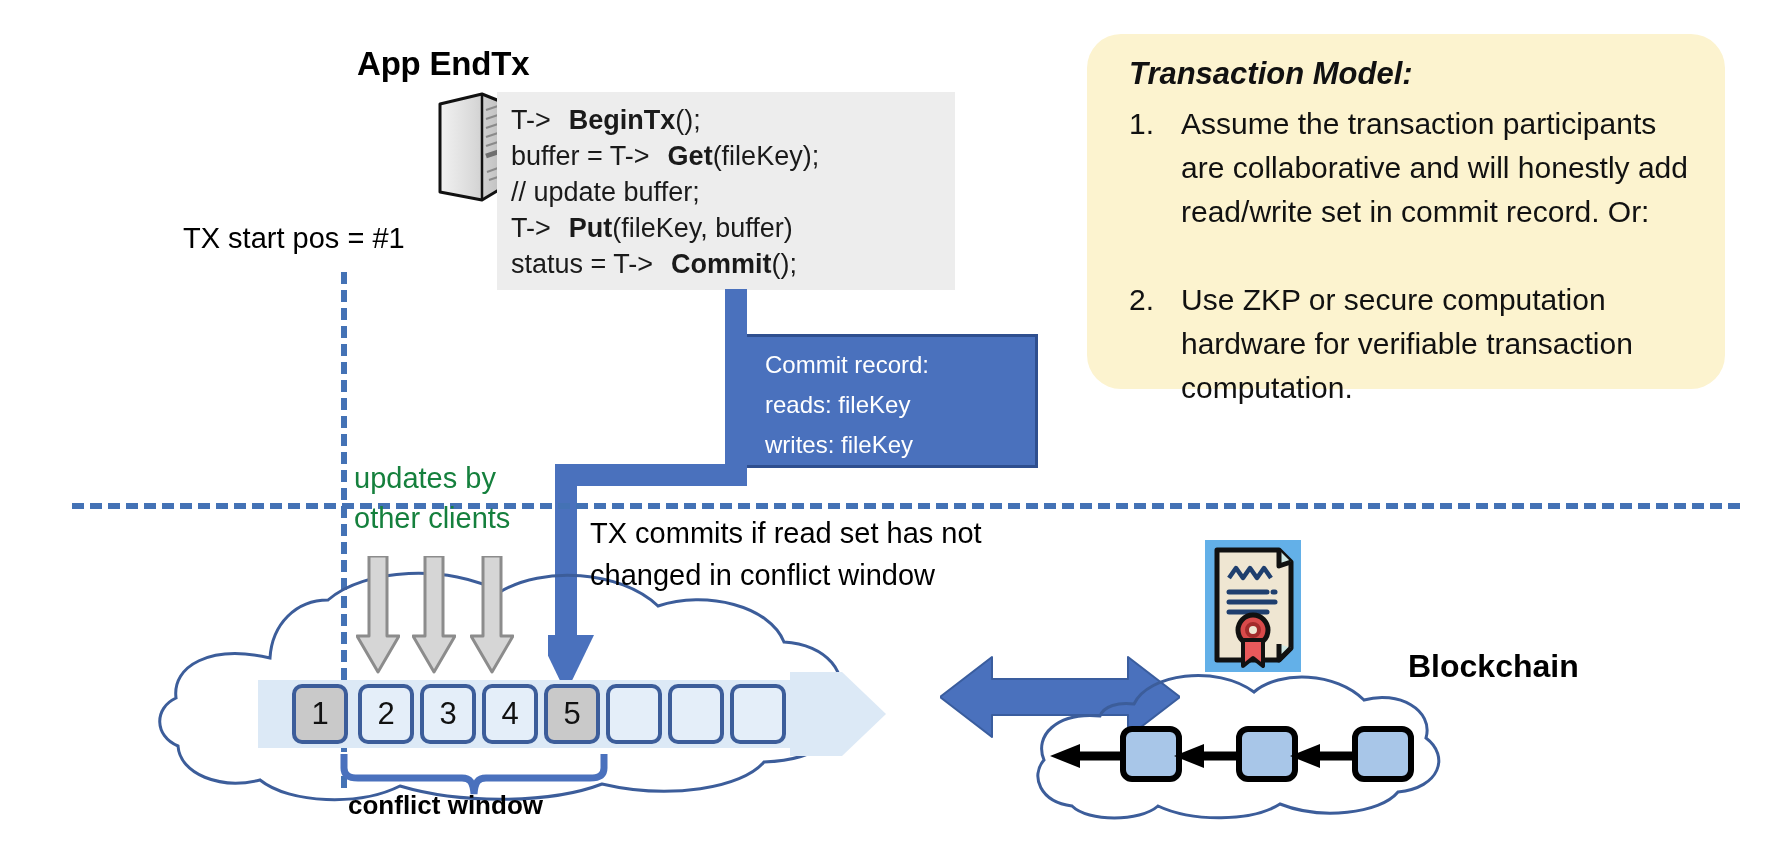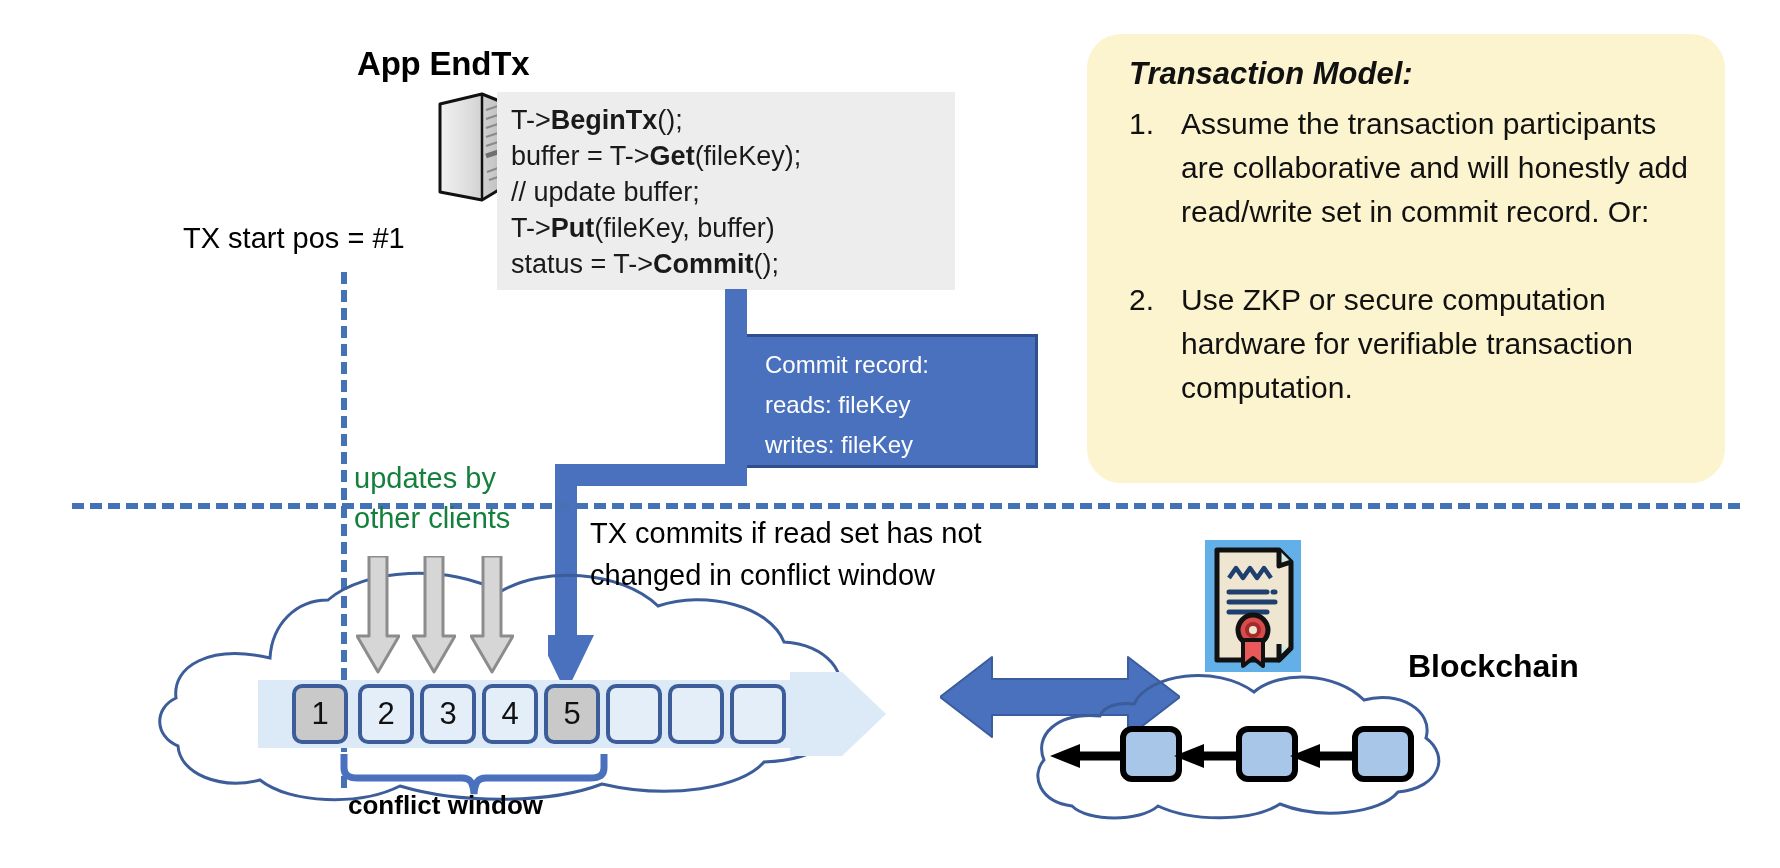--- a/index.html
+++ b/index.html
@@ -40,21 +40,21 @@
     background: #ededed;
     padding: 10px 0 0 14px;
     box-sizing: border-box;
   }
   .code-line {
     font-size: 27px;
     line-height: 36px;
     color: #1a1a1a;
     white-space: pre;
   }
-  .code-line b { font-weight: bold; }
+  .code-line b { font-weight: bold; margin-left: 18px; }
 
   
   #tx-start-pos {
     left: 183px; top: 222px;
     font-size: 29px;
     color: #000;
   }
   #tx-start-line {
     left: 341px; top: 272px;
     width: 0; height: 516px;
@@ -83,21 +83,21 @@
   
   #divider {
     left: 72px; top: 503px;
     width: 1668px; height: 0;
     border-top: 6px dashed #4472b5;
   }
 
   
   #tx-model-box {
     left: 1087px; top: 34px;
-    width: 638px; height: 449px;
+    width: 638px; height: 355px;
     background: #fcf3cf;
     border-radius: 34px;
   }
   #tx-model-title {
     position: absolute;
     left: 42px; top: 22px;
     font-size: 31px;
     font-style: italic;
     font-weight: bold;
     color: #111;

